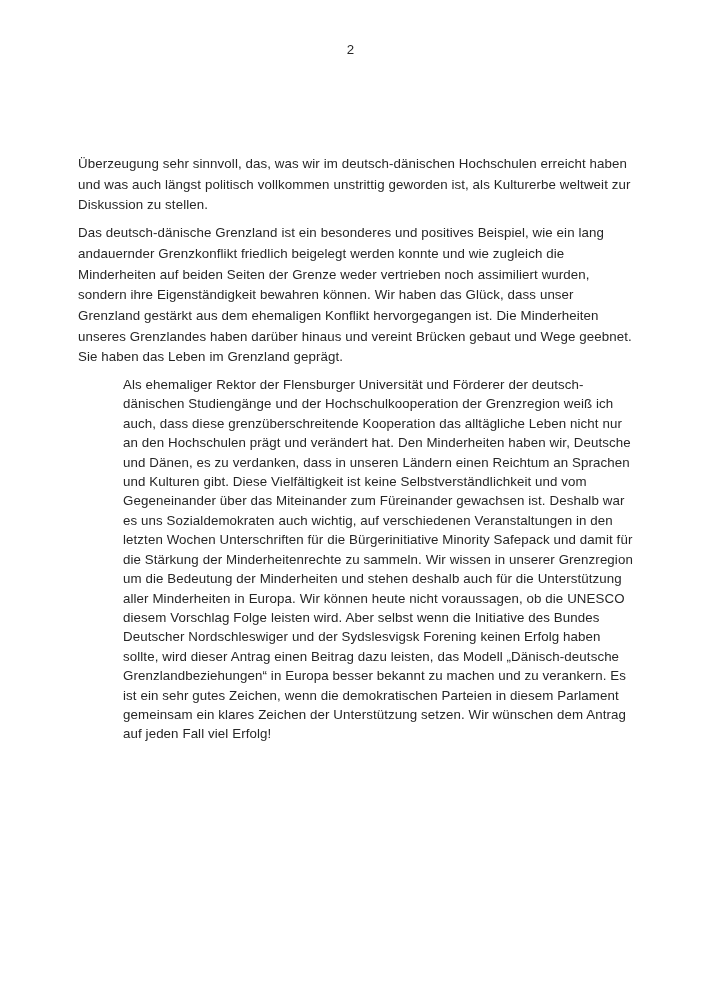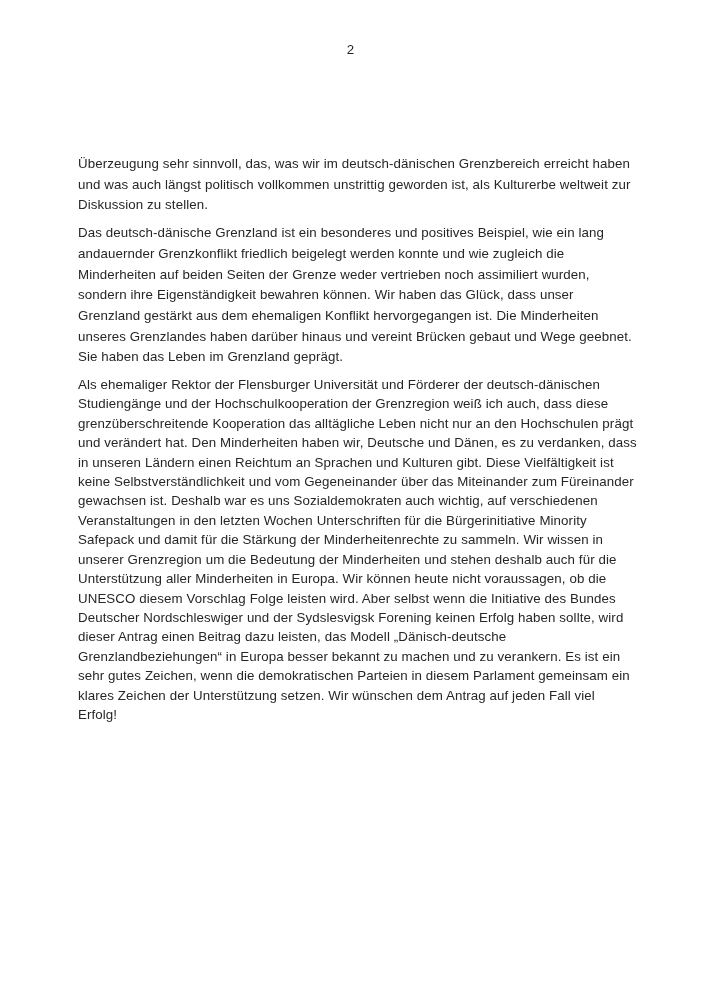--- a/index.html
+++ b/index.html
@@ -37,26 +37,27 @@
     letter-spacing: 0.1px;
   }
   .para {
     margin: 0 0 7px 0;
   }
   .para.spaced {
     line-height: 20.7px;
   }
   .para.dense {
     line-height: 19.4px;
+    margin-left: 45px;
   }
 </style>
 </head>
 <body>
 
 <div class="page">
   <div class="page-number">2</div>
 
   <div class="content">
-    <p class="para spaced">Überzeugung sehr sinnvoll, das, was wir im deutsch-dänischen Grenzbereich erreicht haben und was auch längst politisch vollkommen unstrittig geworden ist, als Kulturerbe weltweit zur Diskussion zu stellen.</p>
+    <p class="para spaced">Überzeugung sehr sinnvoll, das, was wir im deutsch-dänischen Hochschulen erreicht haben und was auch längst politisch vollkommen unstrittig geworden ist, als Kulturerbe weltweit zur Diskussion zu stellen.</p>
     <p class="para spaced">Das deutsch-dänische Grenzland ist ein besonderes und positives Beispiel, wie ein lang andauernder Grenzkonflikt friedlich beigelegt werden konnte und wie zugleich die Minderheiten auf beiden Seiten der Grenze weder vertrieben noch assimiliert wurden, sondern ihre Eigenständigkeit bewahren können. Wir haben das Glück, dass unser Grenzland gestärkt aus dem ehemaligen Konflikt hervorgegangen ist. Die Minderheiten unseres Grenzlandes haben darüber hinaus und vereint Brücken gebaut und Wege geebnet. Sie haben das Leben im Grenzland geprägt.</p>
     <p class="para dense">Als ehemaliger Rektor der Flensburger Universität und Förderer der deutsch-dänischen Studiengänge und der Hochschulkooperation der Grenzregion weiß ich auch, dass diese grenzüberschreitende Kooperation das alltägliche Leben nicht nur an den Hochschulen prägt und verändert hat. Den Minderheiten haben wir, Deutsche und Dänen, es  zu verdanken, dass in unseren Ländern einen Reichtum an Sprachen und Kulturen gibt. Diese Vielfältigkeit ist keine Selbstverständlichkeit und vom Gegeneinander über das Miteinander zum Füreinander gewachsen ist. Deshalb war es uns Sozialdemokraten auch wichtig, auf verschiedenen Veranstaltungen in den letzten Wochen Unterschriften für die Bürgerinitiative Minority Safepack und damit für die Stärkung der Minderheitenrechte zu sammeln. Wir wissen in unserer Grenzregion um die Bedeutung der Minderheiten und stehen deshalb auch für die Unterstützung aller Minderheiten in Europa. Wir können heute nicht voraussagen, ob die UNESCO diesem Vorschlag Folge leisten wird. Aber selbst wenn die Initiative des Bundes Deutscher Nordschleswiger und der Sydslesvigsk Forening keinen Erfolg haben sollte, wird dieser Antrag einen Beitrag dazu leisten, das Modell „Dänisch-deutsche Grenzlandbeziehungen“ in Europa besser bekannt zu machen und zu verankern. Es ist ein sehr gutes Zeichen, wenn die demokratischen Parteien in diesem Parlament gemeinsam ein klares Zeichen der Unterstützung setzen. Wir wünschen dem Antrag auf jeden Fall viel Erfolg!</p>
   </div>
 </div>
 
 </body></html>

